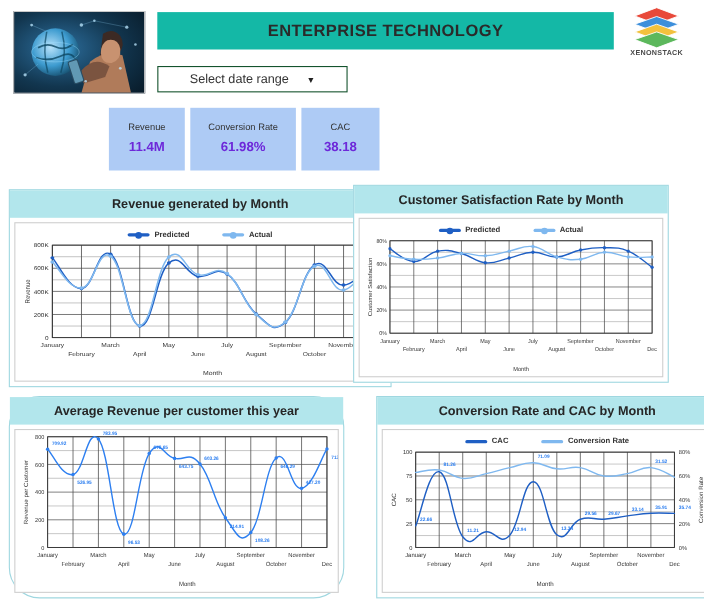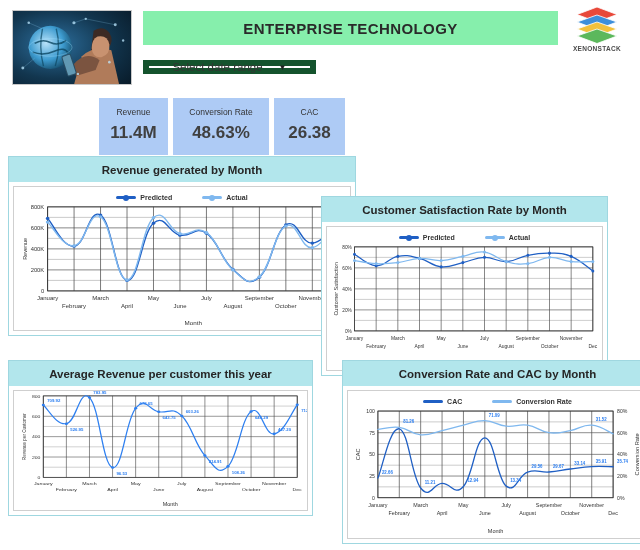--- a/index.html
+++ b/index.html
@@ -16,54 +16,54 @@
   .header { position:absolute; left:0; top:0; width:640px; height:95px; }
   .hero {
     position:absolute; left:12px; top:10px; width:120px; height:75px;
     border:1px solid #c9c9c9; overflow:hidden;
     background:#0d2438;
   }
   .hero-canvas { position:absolute; inset:0; }
 
   .title-bar {
     position:absolute; left:143px; top:11px; width:415px; height:34px;
-    background:#86efac; display:flex; align-items:center; justify-content:center;
+    background:#14b8a6; display:flex; align-items:center; justify-content:center;
   }
   .title-bar span {
     font-size:15px; font-weight:bold; color:#2a2a2a; letter-spacing:.4px;
   }
 
   .daterange {
-    position:absolute; left:143px; top:60px; width:173px; height:14px;
-    background:#fff; border:6px solid #14532d;
+    position:absolute; left:143px; top:60px; width:173px; height:24px;
+    background:#fff; border:1px solid #14532d;
     display:flex; align-items:center; justify-content:center; gap:16px;
     font-size:11.5px; color:#333; cursor:pointer;
   }
   .caret { font-size:8px; color:#222; }
 
   .logo-wrap { position:absolute; left:566px; top:6px; width:62px; height:52px; text-align:center; }
   .logo-mark { width:46px; height:38px; margin:0 auto; position:relative; }
   .logo-text { font-size:6.5px; font-weight:bold; letter-spacing:.3px; color:#4a4a4a; margin-top:1px; }
 
   
   .kpis { position:absolute; left:99px; top:98px; height:57px; display:flex; gap:5px; }
   .kpi {
     background:#aecbf5; display:flex; flex-direction:column;
     align-items:center; justify-content:center; padding:3px 6px 5px;
   }
   .kpi-label { font-size:8.5px; color:#333; white-space:nowrap; line-height:1.1; }
-  .kpi-value { font-size:17px; font-weight:bold; color:#404040; margin-top:6px; }
+  .kpi-value { font-size:12px; font-weight:bold; color:#6d28d9; margin-top:6px; }
   .k0 { width:69px; } .k1 { width:133px; } .k2 { width:133px; }
   .k3 { width:96px; } .k4 { width:71px; }
 
   
   .panel { position:absolute; background:#fff; border:1px solid #9fd7e0; }
-  .p-tl { left:8px;   top:156px; width:348px; height:180px; }
-  .p-tr { left:321px; top:168px; width:287px; height:180px;margin-top:28px; }
-  .p-bl { left:8px;   top:360px; width:305px; height:156px; }
+  .p-tl { left:8px;   top:172px; width:348px; height:180px; }
+  .p-tr { left:321px; top:168px; width:287px; height:180px; }
+  .p-bl { left:8px;   top:360px; width:305px; height:184px;border-radius:28px; }
   .p-br { left:321px; top:360px; width:311px; height:184px;margin-left:21px; }
 
   .panel-title {
     height:25px; background:#b2e6ec; display:flex; align-items:center; justify-content:center;
     font-size:11.5px; font-weight:bold; color:#262626;
   }
   .panel-body { position:relative; padding:4px; height:calc(100% - 25px); }
   .chart-frame { position:relative; width:100%; height:100%; border:1px solid #cfcfcf; background:#fff; }
 
   .legend {
@@ -164,25 +164,25 @@
     </div>
   </div>
 
   <div class="kpis">
     <div class="kpi k0">
       <div class="kpi-label">Revenue</div>
       <div class="kpi-value">11.4M</div>
     </div>
     <div class="kpi k3">
       <div class="kpi-label">Conversion Rate</div>
-      <div class="kpi-value">48.63%</div>
+      <div class="kpi-value">61.98%</div>
     </div>
     <div class="kpi k4">
       <div class="kpi-label">CAC</div>
-      <div class="kpi-value">26.38</div>
+      <div class="kpi-value">38.18</div>
     </div>
   </div>
 
   <div class="panel p-tl">
     <div class="panel-title">Revenue generated by Month</div>
     <div class="panel-body">
       <div class="chart-frame">
         <div class="legend">
           <div class="lg-item">
             <span class="lg-swatch dot" style="background: rgb(31, 95, 196);"></span>

